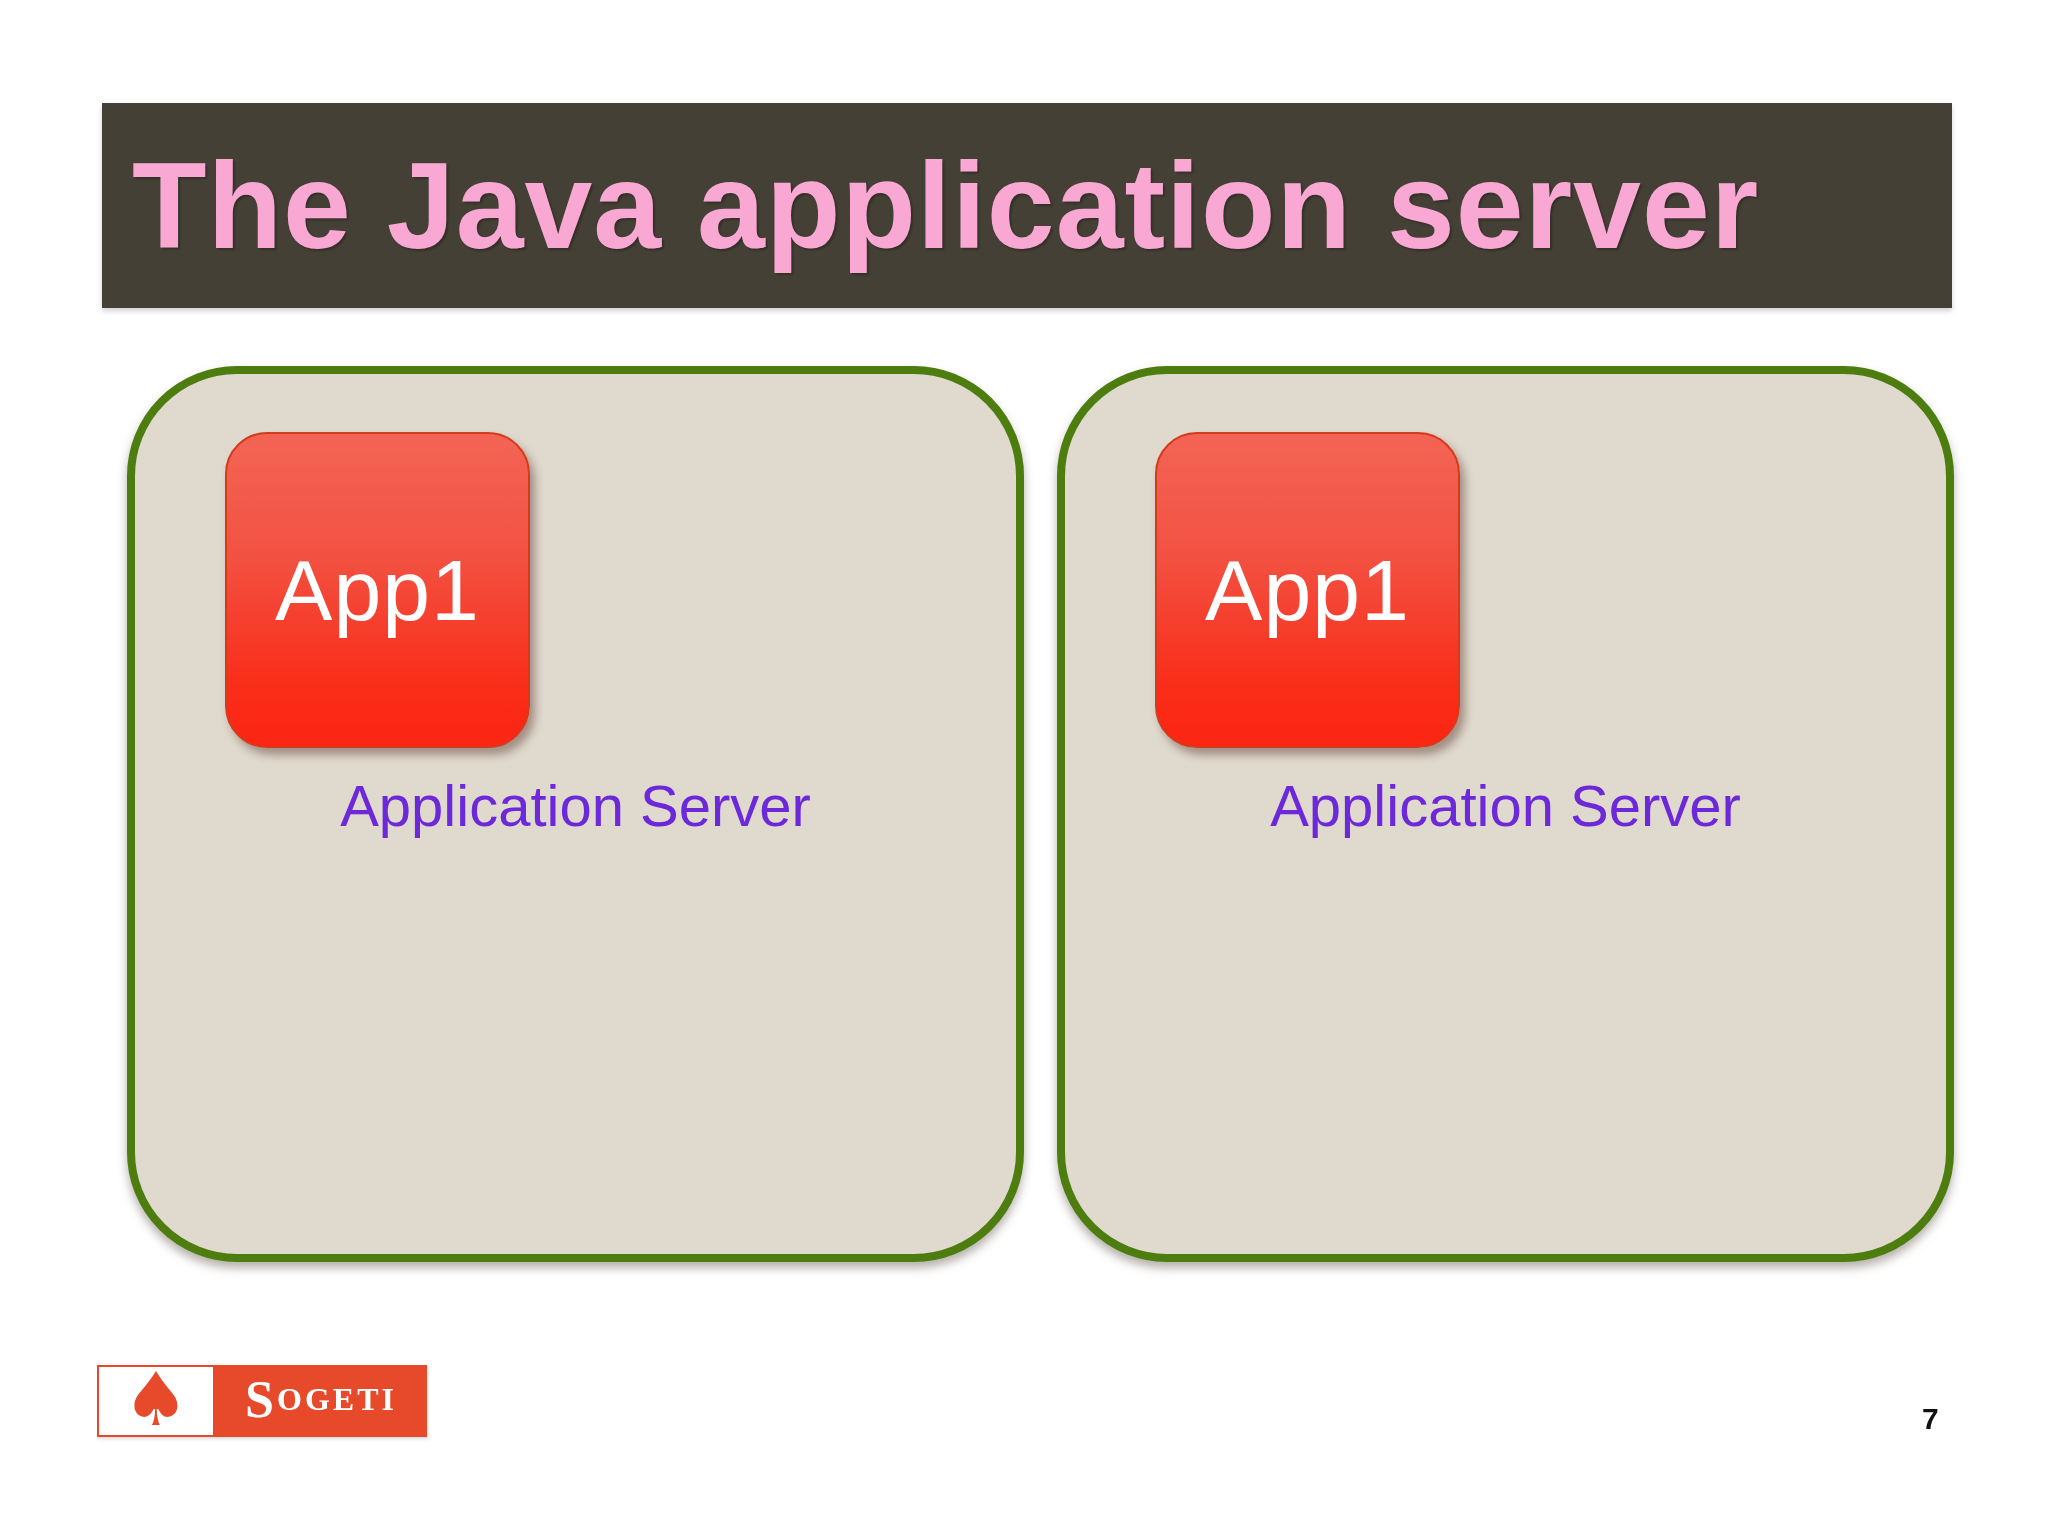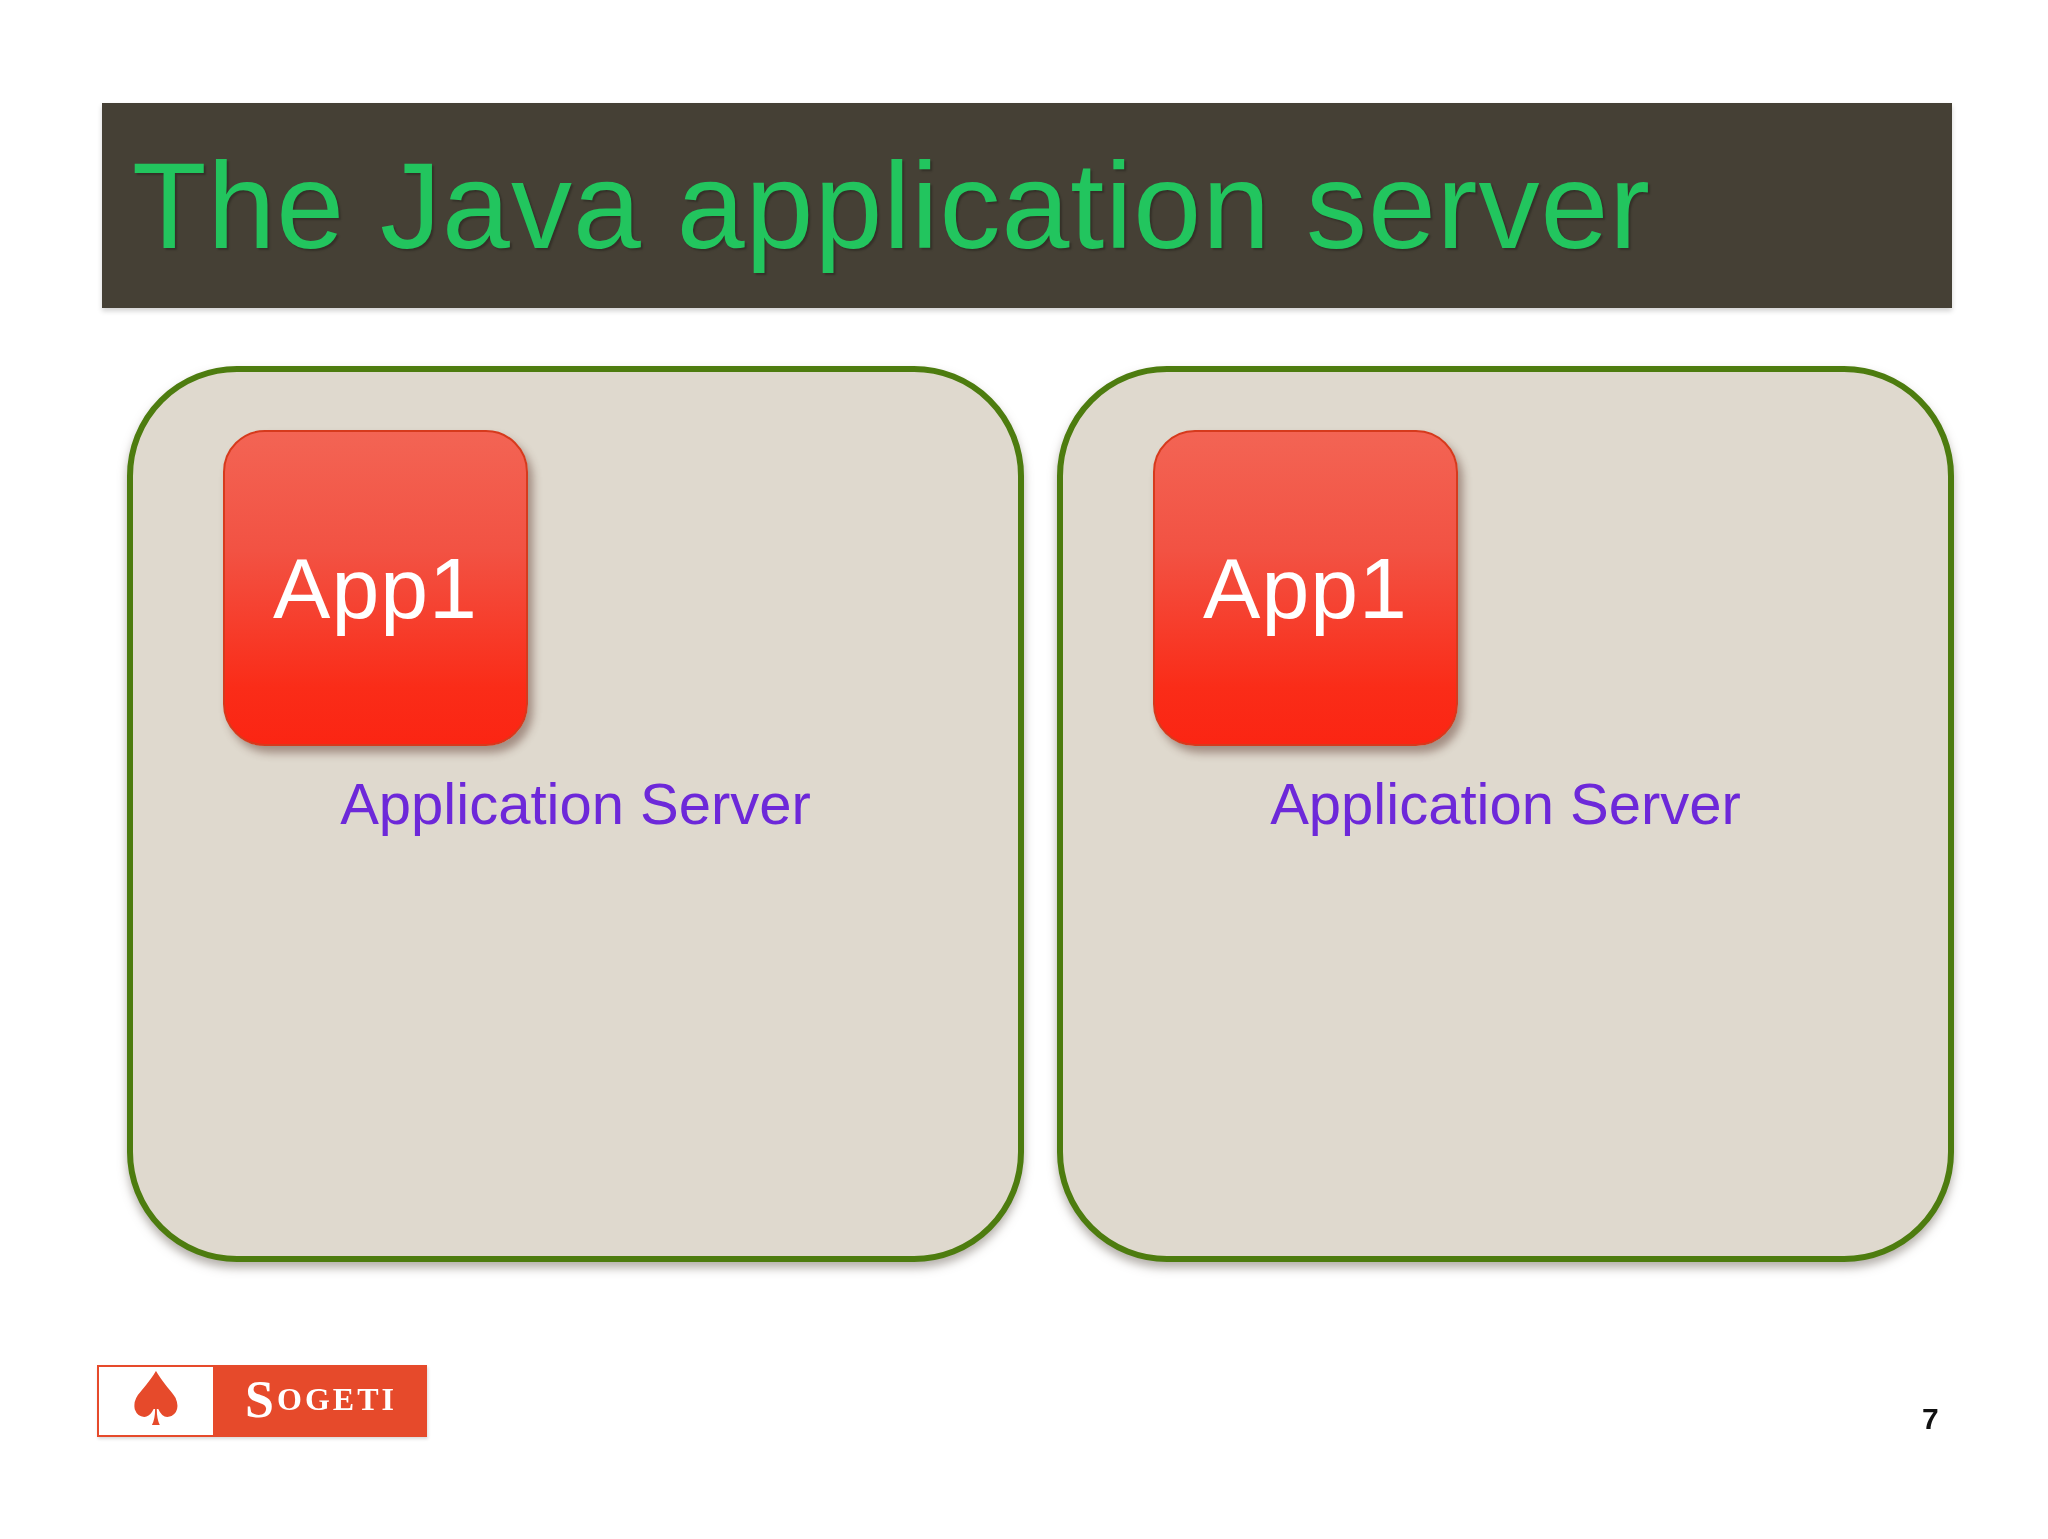--- a/index.html
+++ b/index.html
@@ -14,36 +14,36 @@
   
   .header-band {
     position: absolute;
     left: 102px; top: 103px;
     width: 1850px; height: 205px;
     background: #454035;
     box-shadow: 0 3px 5px rgba(0,0,0,0.18);
     display: flex; align-items: center;
   }
   .slide-title {
-    color: #22c55e;
+    color: #f9a8d4;
     font-size: 122px;
-    font-weight: 400;
+    font-weight: 700;
     letter-spacing: 1px;
     padding-left: 30px;
     white-space: nowrap;
     text-shadow: 2px 2px 2px rgba(0,0,0,0.25);
   }
 
   
   .server-card {
     position: absolute;
     top: 366px;
     width: 897px; height: 896px;
     background: #dfd9ce;
-    border: 6px solid #4d7c0f;
+    border: 8px solid #4d7c0f;
     border-radius: 110px;
     box-shadow: 0 6px 10px rgba(110,100,90,0.5);
   }
   .server-card.left  { left: 127px; }
   .server-card.right { left: 1057px; }
 
   
   .app-box {
     position: absolute;
     left: 90px; top: 58px;

